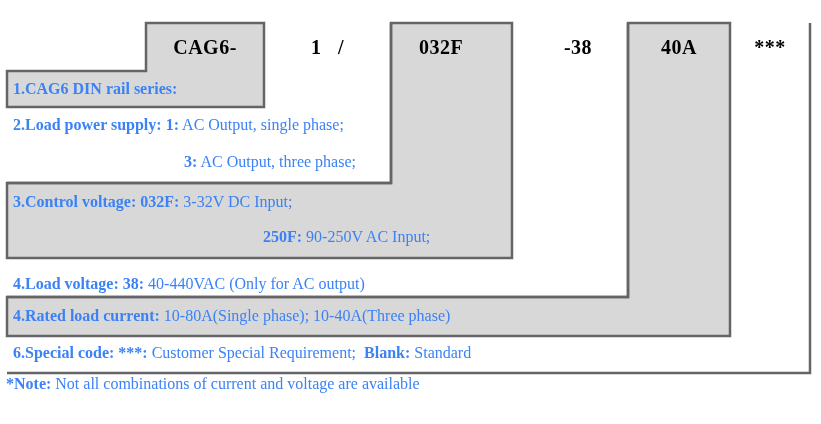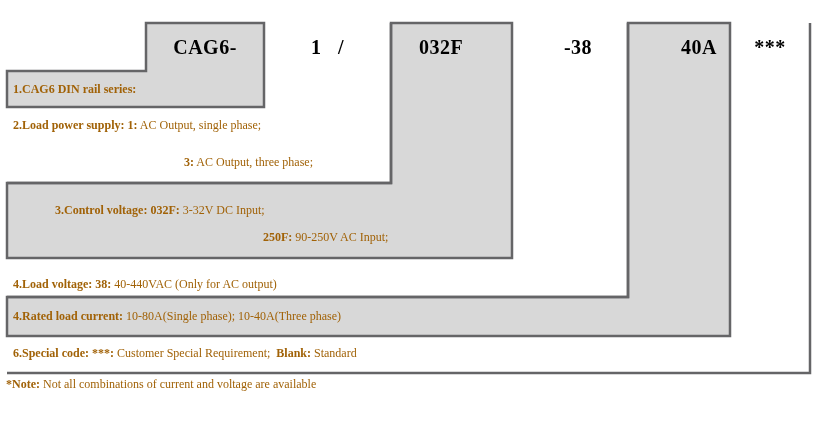--- a/index.html
+++ b/index.html
@@ -24,24 +24,24 @@
     display: flex;
     align-items: center;
     justify-content: center;
     font-weight: bold;
     font-size: 20px;
     white-space: pre;
     letter-spacing: 0.5px;
   }
   .lg {
     position: absolute;
-    font-size: 12px;
+    font-size: 16px;
     line-height: 20px;
     white-space: pre;
-    color: #a16207;
+    color: #3b82f6;
   }
   .b { font-weight: bold; }
 </style>
 </head>
 <body>
 
 <div class="canvas">
 
   <svg class="shapes" viewBox="0 0 821 424" xmlns="http://www.w3.org/2000/svg">
 
@@ -51,29 +51,29 @@
 
     <polyline points="391,23 391,183 7,183" fill="none" stroke="#656567" stroke-width="2.5"></polyline>
     <polyline points="628,23 628,297 7,297" fill="none" stroke="#656567" stroke-width="2.5"></polyline>
     <polyline points="810,23 810,373 7,373" fill="none" stroke="#656567" stroke-width="2.5"></polyline>
   </svg>
 
   <div class="seg" style="left:146px; width:118px;">CAG6-</div>
   <div class="seg" style="left:264px; width:127px;">1   /</div>
   <div class="seg" style="left:391px; width:100px;">032F</div>
   <div class="seg" style="left:512px; width:116px;margin-left:8px;">-38</div>
-  <div class="seg" style="left:616px; width:102px;padding-left:32px;">40A</div>
+  <div class="seg" style="left:596px; width:102px;padding-left:32px;">40A</div>
   <div class="seg" style="left:730px; width:80px;">***</div>
 
   <div class="lg" style="left:13px; top:79px;"><span class="b">1.CAG6 DIN rail series:</span></div>
 
   <div class="lg" style="left:13px; top:115px;"><span class="b">2.Load power supply: 1:</span><span> AC Output, single phase;</span></div>
   <div class="lg" style="left:184px; top:152px;"><span class="b">3:</span><span> AC Output, three phase;</span></div>
 
-  <div class="lg" style="left:13px; top:200px;margin-left:42px;"><span class="b">3.Control voltage: 032F:</span><span> 3-32V DC Input;</span></div>
+  <div class="lg" style="left:13px; top:192px;"><span class="b">3.Control voltage: 032F:</span><span> 3-32V DC Input;</span></div>
   <div class="lg" style="left:263px; top:227px;"><span class="b">250F:</span><span> 90-250V AC Input;</span></div>
 
   <div class="lg" style="left:13px; top:274px;"><span class="b">4.Load voltage: 38:</span><span> 40-440VAC (Only for AC output)</span></div>
 
   <div class="lg" style="left:13px; top:306px;"><span class="b">4.Rated load current:</span><span> 10-80A(Single phase); 10-40A(Three phase)</span></div>
 
   <div class="lg" style="left:13px; top:343px;"><span class="b">6.Special code: ***:</span><span> Customer Special Requirement;  </span><span class="b">Blank:</span><span> Standard</span></div>
 
   <div class="lg" style="left:6px; top:374px;"><span class="b">*Note:</span><span> Not all combinations of current and voltage are available</span></div>
 

